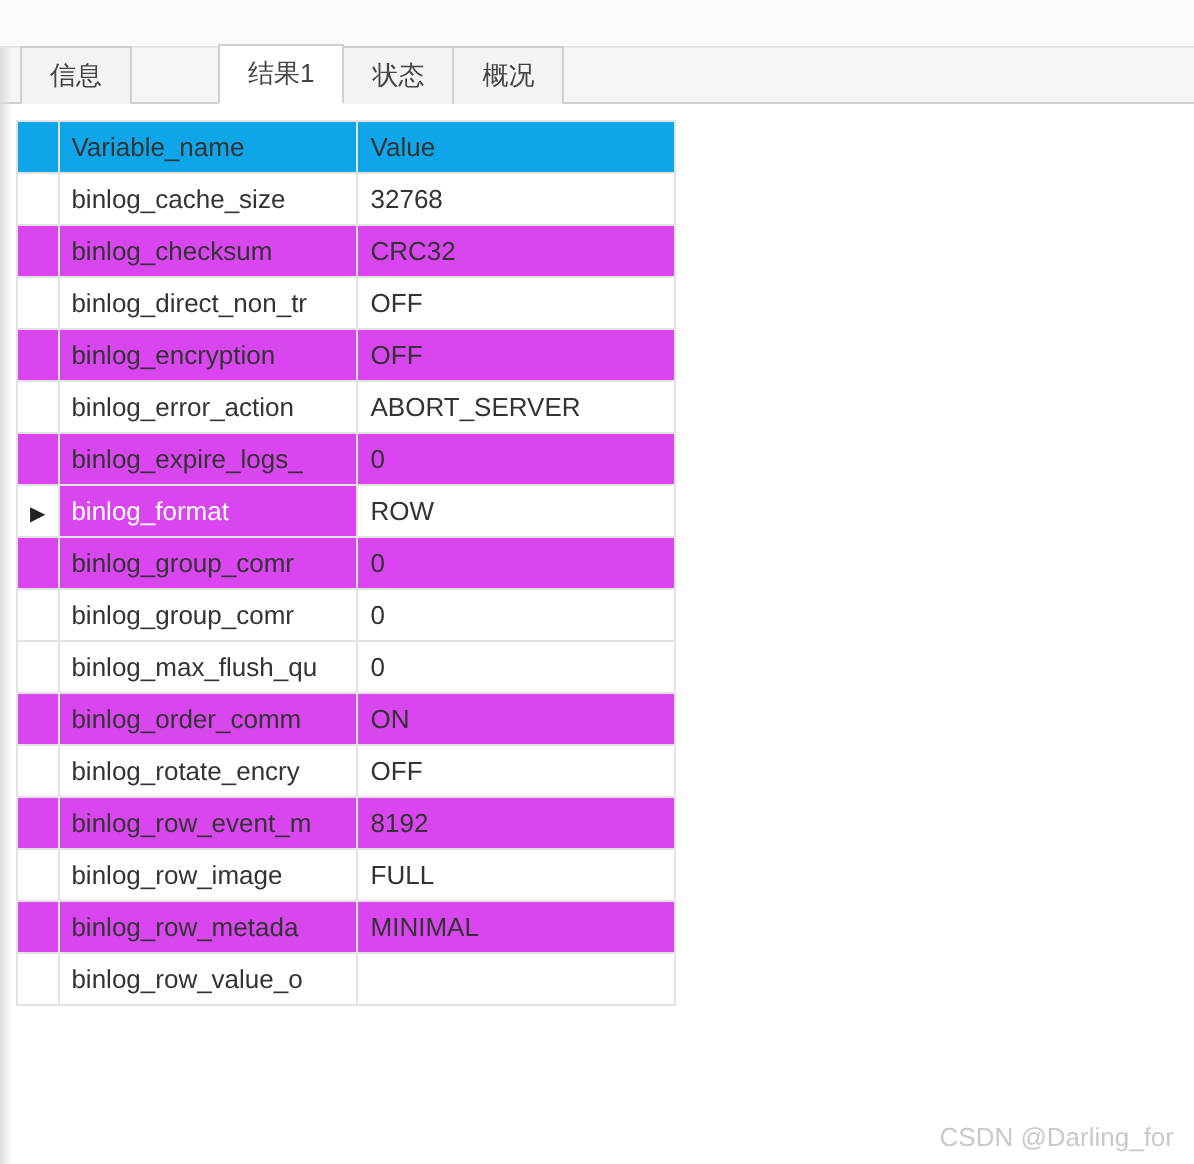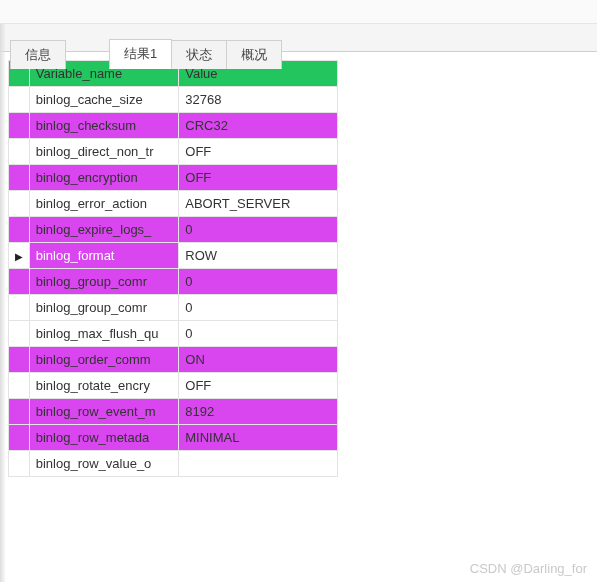--- a/index.html
+++ b/index.html
@@ -29,21 +29,21 @@
     .tab {
       padding: 5px 14px;
       border: 1px solid #cfcfcf;
       border-bottom: none;
       background: #f3f3f3;
       color: #444;
       font-size: 13px;
       margin-right: -1px;
       cursor: pointer;
       position: relative;
-      top: 18px;
+      top: 1px;
     }
     .tab.active {
       background: #ffffff;
       border-bottom: 1px solid #ffffff;
       z-index: 2;
       margin-left: 44px;
     }
     .grid-area {
       padding: 8px 0 0 8px;
     }
@@ -55,21 +55,21 @@
       border: 1px solid #e3e3e3;
       padding: 4px 6px;
       text-align: left;
       font-weight: normal;
       height: 26px;
       white-space: nowrap;
       overflow: hidden;
       font-size: 13px;
     }
     .grid th {
-      background: #22c55e;
+      background: #0ea5e9;
       color: #333;
     }
     .col-name { width: 150px; max-width: 150px; }
     .col-value { width: 160px; max-width: 160px; }
     .row-marker {
       width: 14px;
       min-width: 14px;
       text-align: center;
       padding: 0;
       color: #333;
@@ -178,20 +178,25 @@
         <tr>
           <td class="row-marker"></td>
           <td class="col-name">binlog_rotate_encry</td>
           <td class="col-value">OFF</td>
         </tr>
         <tr class="alt">
           <td class="row-marker"></td>
           <td class="col-name">binlog_row_event_m</td>
           <td class="col-value">8192</td>
         </tr>
+        <tr>
+          <td class="row-marker"></td>
+          <td class="col-name">binlog_row_image</td>
+          <td class="col-value">FULL</td>
+        </tr>
         <tr class="alt">
           <td class="row-marker"></td>
           <td class="col-name">binlog_row_metada</td>
           <td class="col-value">MINIMAL</td>
         </tr>
         <tr>
           <td class="row-marker"></td>
           <td class="col-name">binlog_row_value_o</td>
           <td class="col-value"></td>
         </tr>

